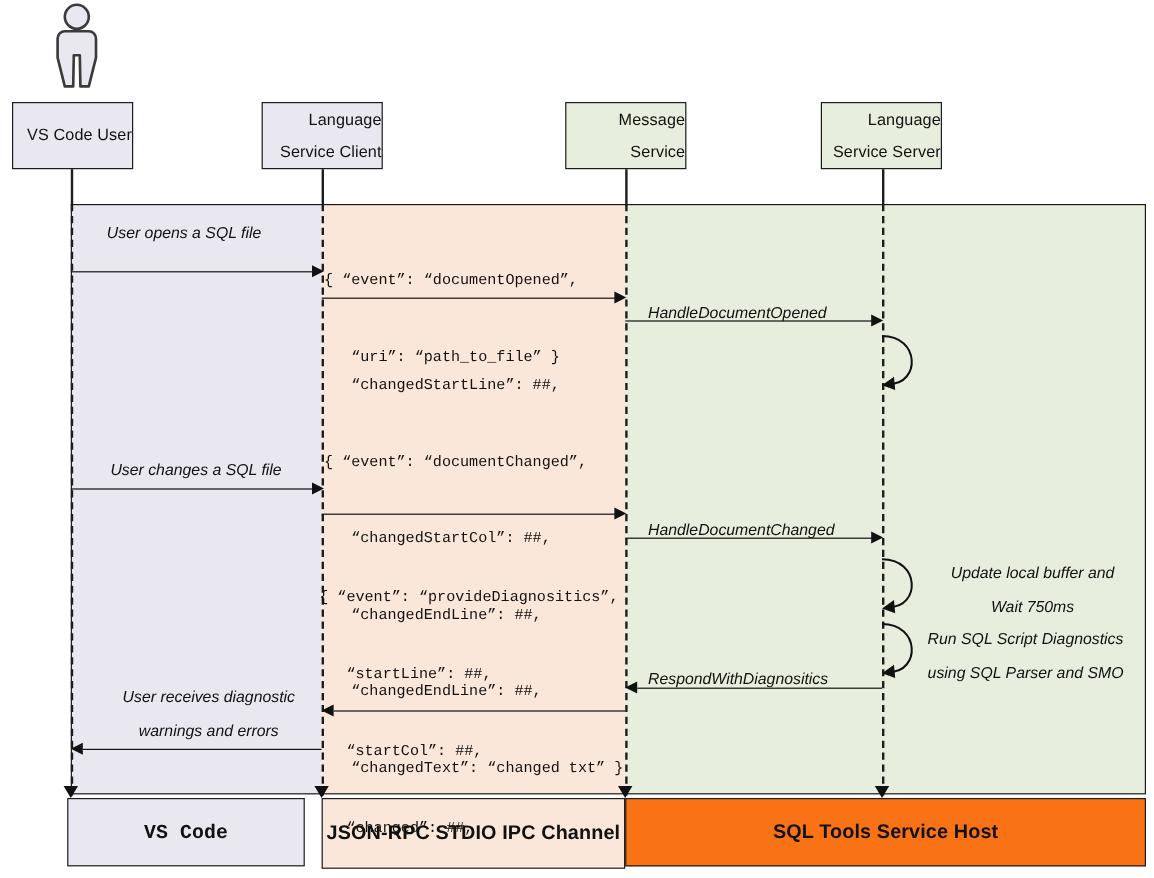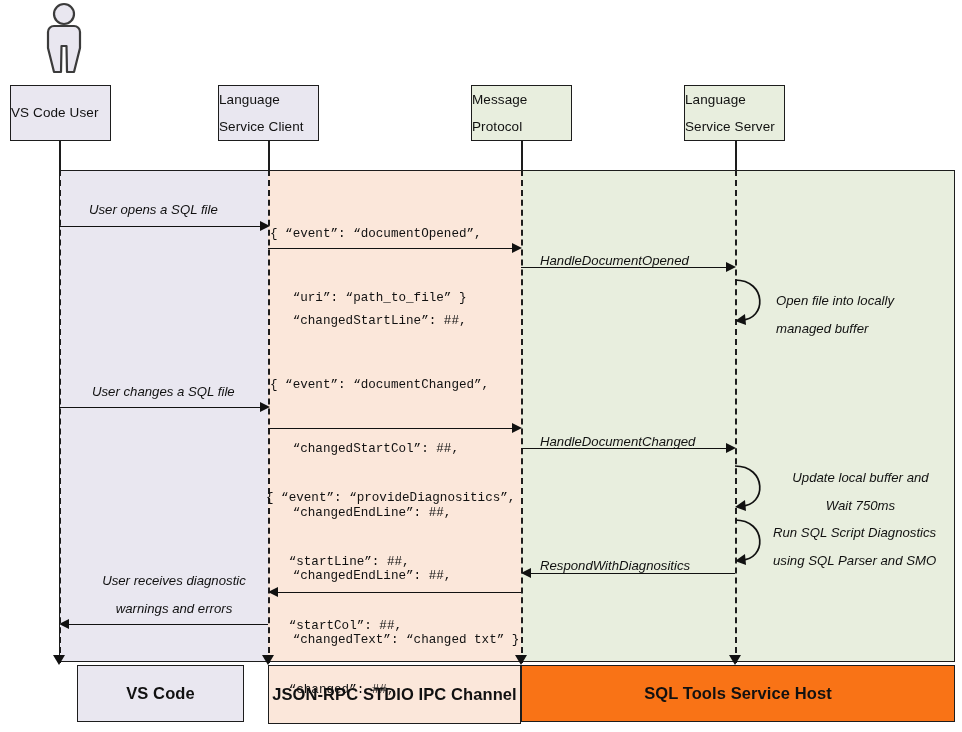--- a/index.html
+++ b/index.html
@@ -19,21 +19,21 @@
     overflow: hidden;
     background: #ffffff;
   }
   
   .lifeline-box {
     position: absolute;
     box-sizing: border-box;
     border: 1.6px solid #1d1d1d;
     display: flex;
     flex-direction: column;
-    align-items: flex-start;
+    align-items: flex-end;
     justify-content: center;
     font-size: 13.5px;
     line-height: 1.0;
     letter-spacing: 0.1px;
     text-align: center;
   }
   .lifeline-box .ln {
     display: block;
     padding: 2px 0;
   }
@@ -177,62 +177,58 @@
     <span class="ln">VS Code User</span>
   </div>
 
   <div class="lifeline-box box-purple" style="left:218px; top:85px; width:101px; height:56px;">
     <span class="ln">Language</span>
     <span class="ln">Service Client</span>
   </div>
 
   <div class="lifeline-box box-green" style="left:471px; top:85px; width:101px; height:56px;">
     <span class="ln">Message</span>
-    <span class="ln">Protocol</span>
+    <span class="ln">Service</span>
   </div>
 
   <div class="lifeline-box box-green" style="left:684px; top:85px; width:101px; height:56px;">
     <span class="ln">Language</span>
     <span class="ln">Service Server</span>
   </div>
 
   <div class="lifeline-solid-stub" style="left:59px; top:141px; height:30px;"></div>
   <div class="lifeline-solid-stub" style="left:268px; top:141px; height:30px;"></div>
   <div class="lifeline-solid-stub" style="left:521px; top:141px; height:30px;"></div>
   <div class="lifeline-solid-stub" style="left:735px; top:141px; height:30px;"></div>
 
   <div class="lifeline" style="left:59px; top:170px; height:493px;"></div>
   <div class="lifeline" style="left:268px; top:170px; height:493px;"></div>
   <div class="lifeline" style="left:521px; top:170px; height:493px;"></div>
   <div class="lifeline" style="left:735px; top:170px; height:493px;"></div>
 
-  <div class="label-italic" style="left:89px; top:203px;">User opens a SQL file</div>
+  <div class="label-italic" style="left:89px; top:187px;">User opens a SQL file</div>
   <div class="arrow-line" style="left:59px; top:226px; width:202px;"></div>
   <div class="arrow-head ah-right" style="left:260px; top:221px;"></div>
 
   <div class="mono-block" style="left:270px; top:203px;">
     <span class="mline">{ “event”: “documentOpened”,</span>
     <span class="mline">   “uri”: “path_to_file” }</span>
   </div>
 
   <div class="arrow-line" style="left:268px; top:248px; width:245px;"></div>
   <div class="arrow-head ah-right" style="left:512px; top:243px;"></div>
 
   <div class="label-italic" style="left:540px; top:254px;">HandleDocumentOpened</div>
   <div class="arrow-line" style="left:521px; top:267px; width:206px;"></div>
   <div class="arrow-head ah-right" style="left:726px; top:262px;"></div>
 
   <svg style="position:absolute; left:733px; top:276px; z-index:8;" width="46" height="52" viewBox="0 0 46 52">
     <path d="M2 4 C34 4, 34 44, 8 44" fill="none" stroke="#111111" stroke-width="1.7"></path>
     <polygon points="12,38 2,45 13,49" fill="#111111"></polygon>
   </svg>
-  <div class="note-italic" style="left:776px; top:294px;">
-    <span class="nline">Open file into locally</span>
-    <span class="nline">managed buffer</span>
-  </div>
 
   <div class="mono-block" style="left:270px; top:290px;">
     <span class="mline">   “changedStartLine”: ##,</span>
     <span class="mline">{ “event”: “documentChanged”,</span>
     <span class="mline">   “changedStartCol”: ##,</span>
     <span class="mline">   “changedEndLine”: ##,</span>
     <span class="mline">   “changedEndLine”: ##,</span>
     <span class="mline">   “changedText”: “changed txt” }</span>
   </div>
 
@@ -286,21 +282,21 @@
     <span class="nline">warnings and errors</span>
   </div>
   <div class="arrow-line" style="left:69px; top:624px; width:199px;"></div>
   <div class="arrow-head ah-left" style="left:59px; top:619px;"></div>
 
   <div class="arrow-head ah-down" style="left:53px; top:655px;"></div>
   <div class="arrow-head ah-down" style="left:262px; top:655px;"></div>
   <div class="arrow-head ah-down" style="left:515px; top:655px;"></div>
   <div class="arrow-head ah-down" style="left:729px; top:655px;"></div>
 
-  <div class="footer-cell fc-purple" style="left:77px; top:665px; width:167px; height:57px;">
+  <div class="footer-cell fc-purple" style="left:56px; top:665px; width:198px; height:57px;font-family:Liberation Mono, monospace;">
     <span>VS Code</span>
   </div>
   <div class="footer-cell fc-peach" style="left:268px; top:665px; width:253px; height:59px;">
     <span>JSON-RPC STDIO IPC Channel</span>
   </div>
   <div class="footer-cell fc-green" style="left:521px; top:665px; width:434px; height:57px;">
     <span>SQL Tools Service Host</span>
   </div>
 
 </div>

